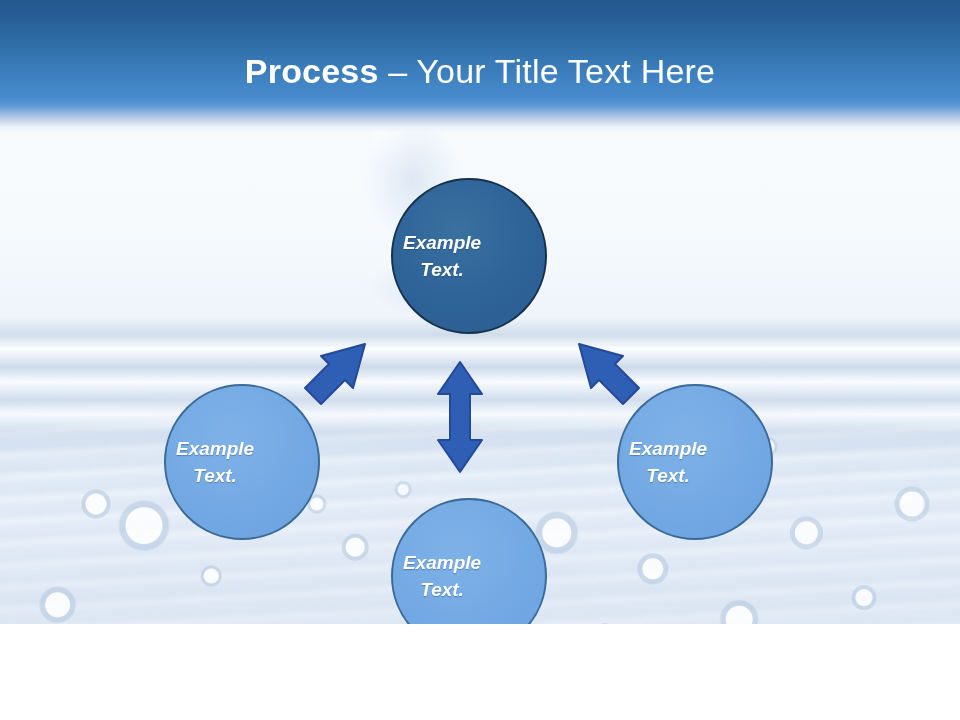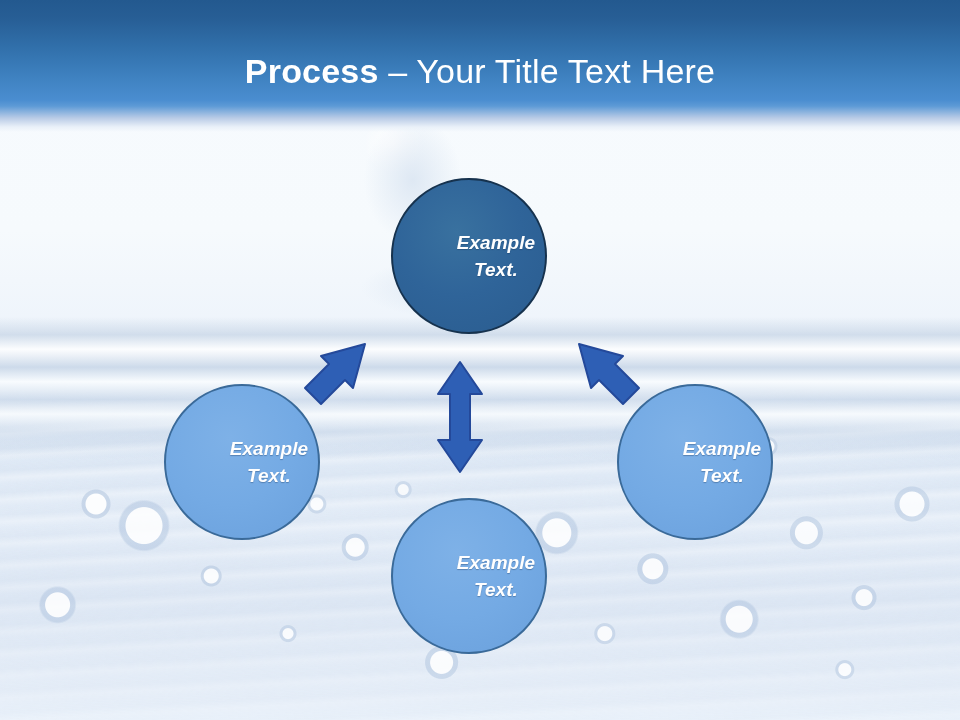--- a/index.html
+++ b/index.html
@@ -8,21 +8,21 @@
     padding: 0;
     background: #ffffff;
   }
   body {
     font-family: "Liberation Sans", sans-serif;
   }
 
   #slide {
     position: relative;
     width: 960px;
-    height: 720px;
+    height: 624px;
     overflow: hidden;
     background: #a21caf;
   }
 
   
   .bg-layer {
     position: absolute;
     left: 0; top: 0;
     width: 960px; height: 720px;
     pointer-events: none;
@@ -152,21 +152,21 @@
     left: 0; top: 0;
     width: 960px; height: 720px;
   }
 
   .node {
     position: absolute;
     border-radius: 50%;
     box-sizing: border-box;
     display: flex;
     align-items: center;
-    justify-content: flex-end;
+    justify-content: flex-start;
     text-align: center;
     color: #ffffff;
     font-style: italic;
     font-weight: bold;
     font-size: 19px;
     line-height: 27px;
     font-family: "Liberation Sans", sans-serif;
     text-shadow: 0 1px 1px rgba(20,50,85,0.35);
   }
 

